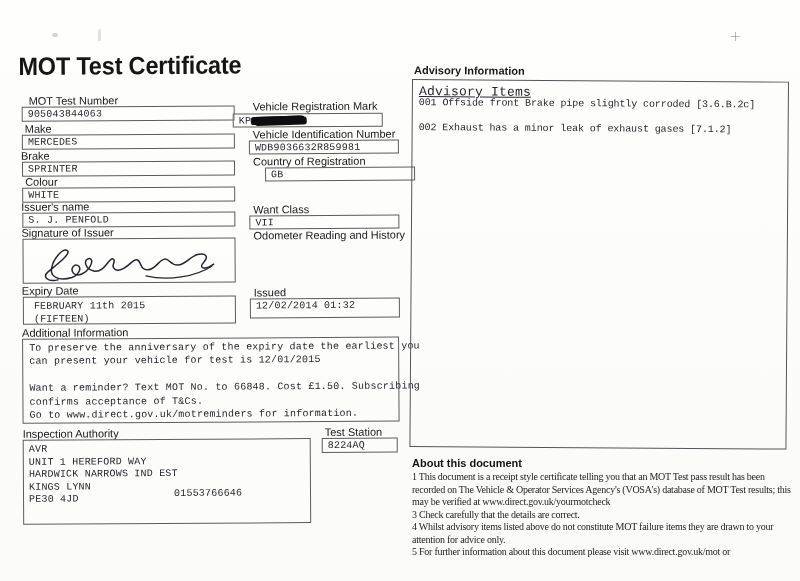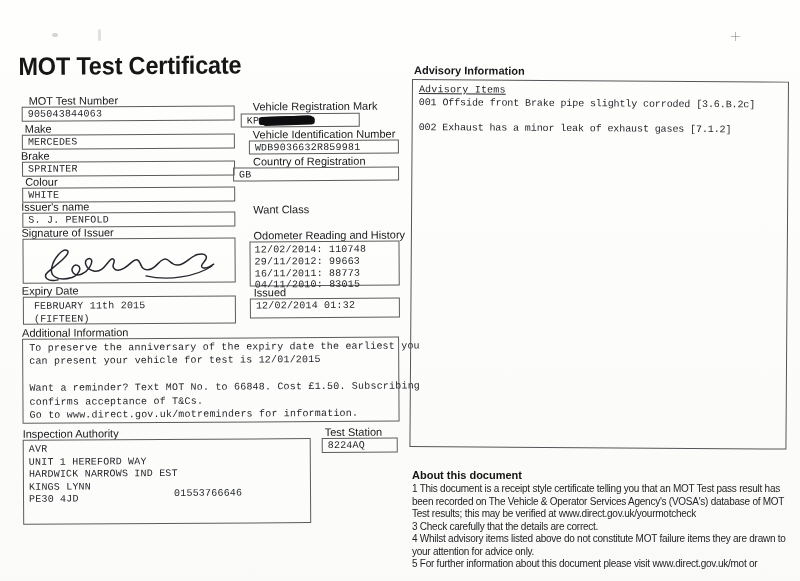--- a/index.html
+++ b/index.html
@@ -26,25 +26,25 @@
   .vbox .val{display:block;padding:1px 0 0 5px;line-height:12px;}
   .lines .val{line-height:12px;}
   .addl .val{display:block;padding-left:6px;line-height:12.4px;}
   .addl{padding-top:2px;}
   .insp{padding-top:2px;position:relative;}
   .insp .val{display:block;padding-left:5px;line-height:11.5px;}
   .insp .phone{position:absolute;left:150px;top:48px;}
   .odo .val{display:block;padding-left:4px;line-height:10.8px;}
   .odo{padding-top:2px;}
   .adv-box{position:absolute;left:412px;top:79px;width:377px;height:368px;border:1px solid #56565a;box-sizing:border-box;}
-  .adv-head{position:absolute;left:6px;top:4px;text-decoration:underline;font-size:10px;}
+  .adv-head{position:absolute;left:6px;top:4px;text-decoration:underline;font-size:13px;}
   .adv-item{position:absolute;left:6px;font-size:10px;letter-spacing:-0.1px;}
   .about{position:absolute;left:412px;top:453px;width:381px;}
-  .about-h{font-size:11px;font-weight:bold;color:#141414;margin:16px 0 2px 0;}
-  .about-item{font-size:10px;line-height:12.5px;letter-spacing:-0.25px;color:#232427;}
+  .about-h{font-size:11px;font-weight:bold;color:#141414;margin:4px 0 2px 0;}
+  .about-item{font-size:10px;line-height:12.5px;letter-spacing:-0.25px;color:#232427;font-family:Liberation Serif, serif;}
   .sig-wrap{position:absolute;left:26px;top:243px;width:200px;height:44px;transform:rotate(-1deg);}
   .redaction{
     display:inline-block;width:52px;height:8px;background:#0d0d0f;border-radius:3px;
     transform:rotate(-1.5deg) translateY(1px);box-shadow:2px 1px 0 #141416,-2px 0 0 #141416;
     margin-left:2px;
   }
   .artifact{position:absolute;background:rgba(120,120,122,0.30);}
   .a1{left:52px;top:33px;width:6px;height:4px;border-radius:50%;}
   .a2{left:98px;top:29px;width:3px;height:12px;border-radius:2px;opacity:.7;}
   .plus-h{left:731px;top:36px;width:9px;height:1px;background:rgba(60,60,60,0.35);}
@@ -118,43 +118,40 @@
     <div class="vbox insp" style="left:20px;top:440px;width:288px;height:85px">
       <span class="mono val">AVR</span>
       <span class="mono val">UNIT 1 HEREFORD WAY</span>
       <span class="mono val">HARDWICK NARROWS IND EST</span>
       <span class="mono val">KINGS LYNN</span>
       <span class="mono val">PE30 4JD</span>
       <span class="mono phone">01553766646</span>
     </div>
 
     <div class="lbl" style="left:252px;top:102px">Vehicle Registration Mark</div>
-    <div class="vbox" style="left:240px;top:115px;width:119px;height:14px">
+    <div class="vbox" style="left:232px;top:115px;width:150px;height:14px">
       <span class="mono val"><span>KP</span><span class="redaction"></span></span>
     </div>
 
     <div class="lbl" style="left:252px;top:130px">Vehicle Identification Number</div>
     <div class="vbox" style="left:248px;top:142px;width:150px;height:14px">
       <span class="mono val">WDB9036632R859981</span>
     </div>
 
     <div class="lbl" style="left:252px;top:157px">Country of Registration</div>
-    <div class="vbox" style="left:232px;top:169px;width:166px;height:14px">
+    <div class="vbox" style="left:264px;top:169px;width:150px;height:14px">
       <span class="mono val">GB</span>
     </div>
 
     <div class="lbl" style="left:252px;top:205px">Want Class</div>
+    <div class="vbox" style="left:248px;top:217px;width:150px;height:14px">
+      <span class="mono val">VII</span>
+    </div>
 
     <div class="lbl" style="left:252px;top:231px">Odometer Reading and History</div>
-    <div class="vbox odo" style="left:248px;top:243px;width:150px;height:45px">
-      <span class="mono val">12/02/2014: 110748</span>
-      <span class="mono val">29/11/2012: 99663</span>
-      <span class="mono val">16/11/2011: 88773</span>
-      <span class="mono val">04/11/2010: 83015</span>
-    </div>
 
     <div class="lbl" style="left:252px;top:288px">Issued</div>
     <div class="vbox" style="left:248px;top:300px;width:150px;height:20px">
       <span class="mono val">12/02/2014 01:32</span>
     </div>
 
     <div class="lbl" style="left:322px;top:428px">Test Station</div>
     <div class="vbox" style="left:319px;top:440px;width:76px;height:15px">
       <span class="mono val">8224AQ</span>
     </div>

